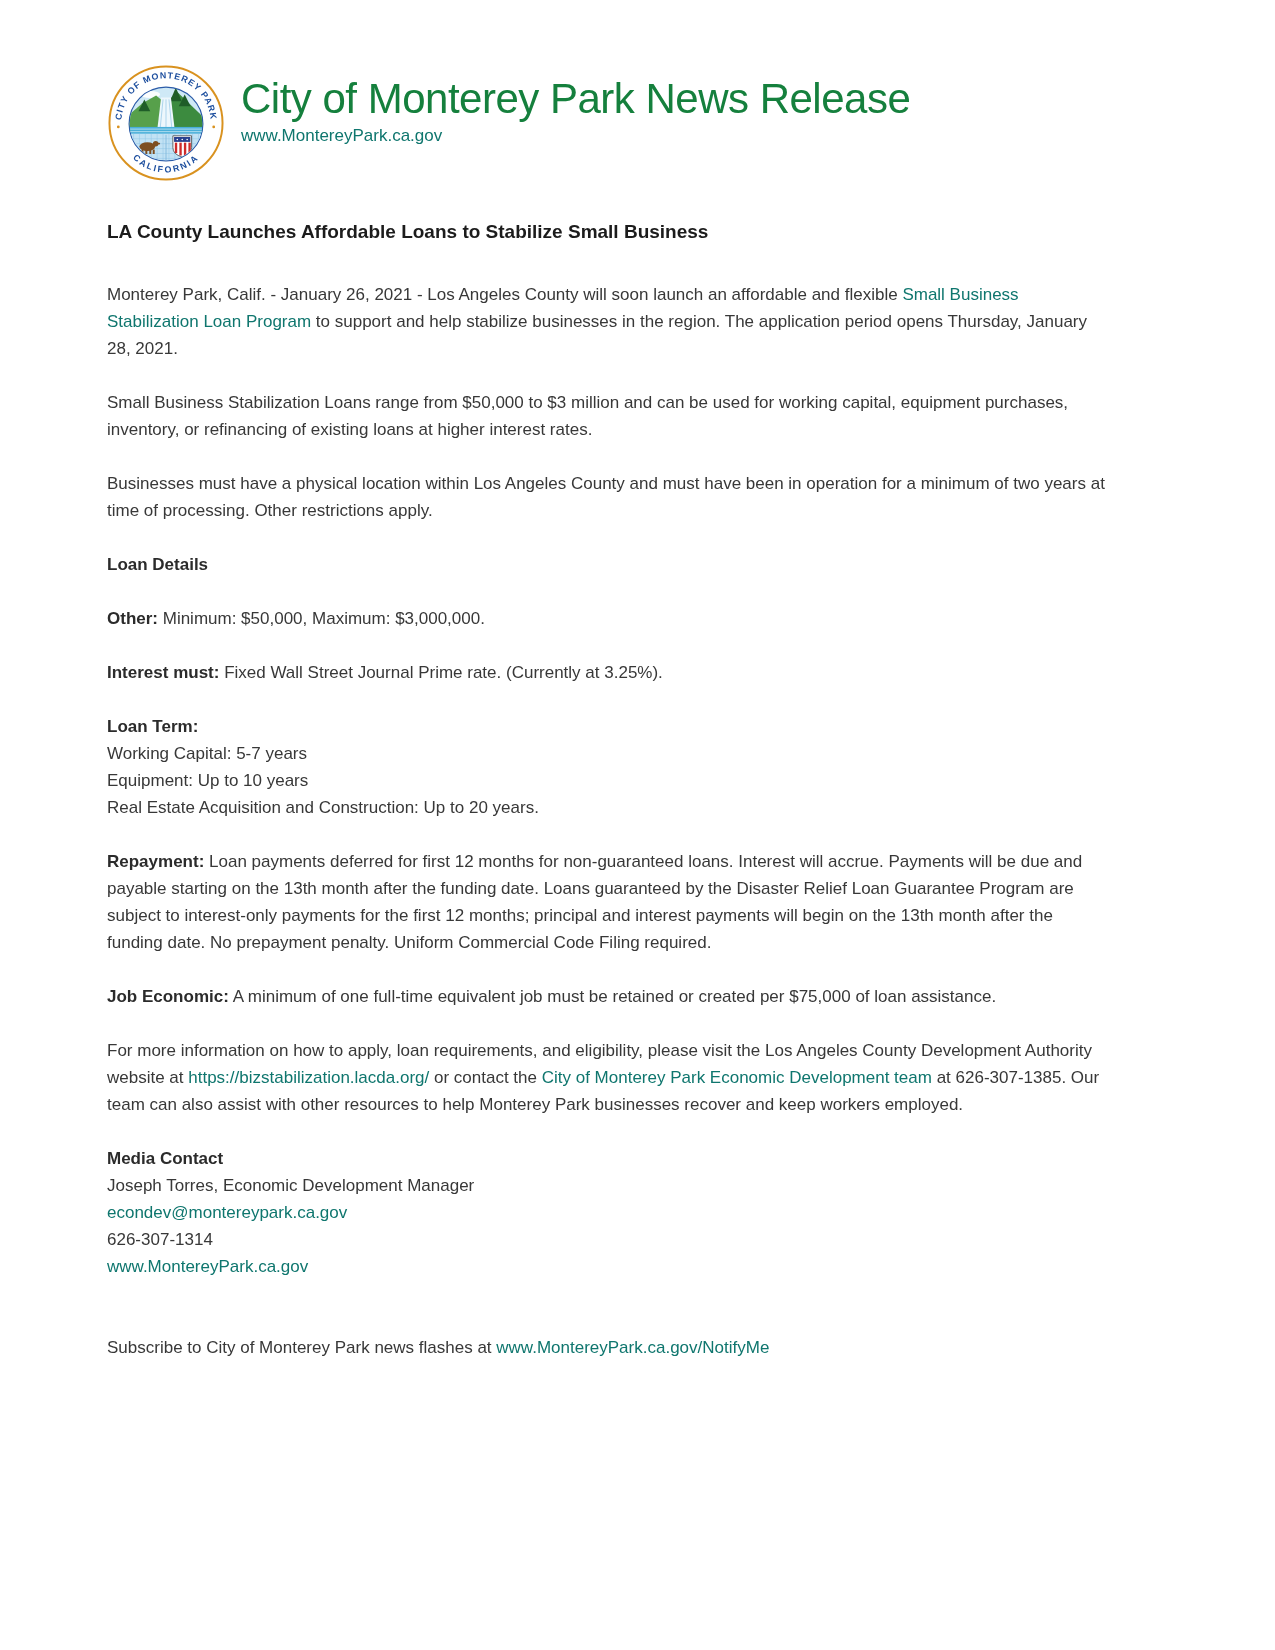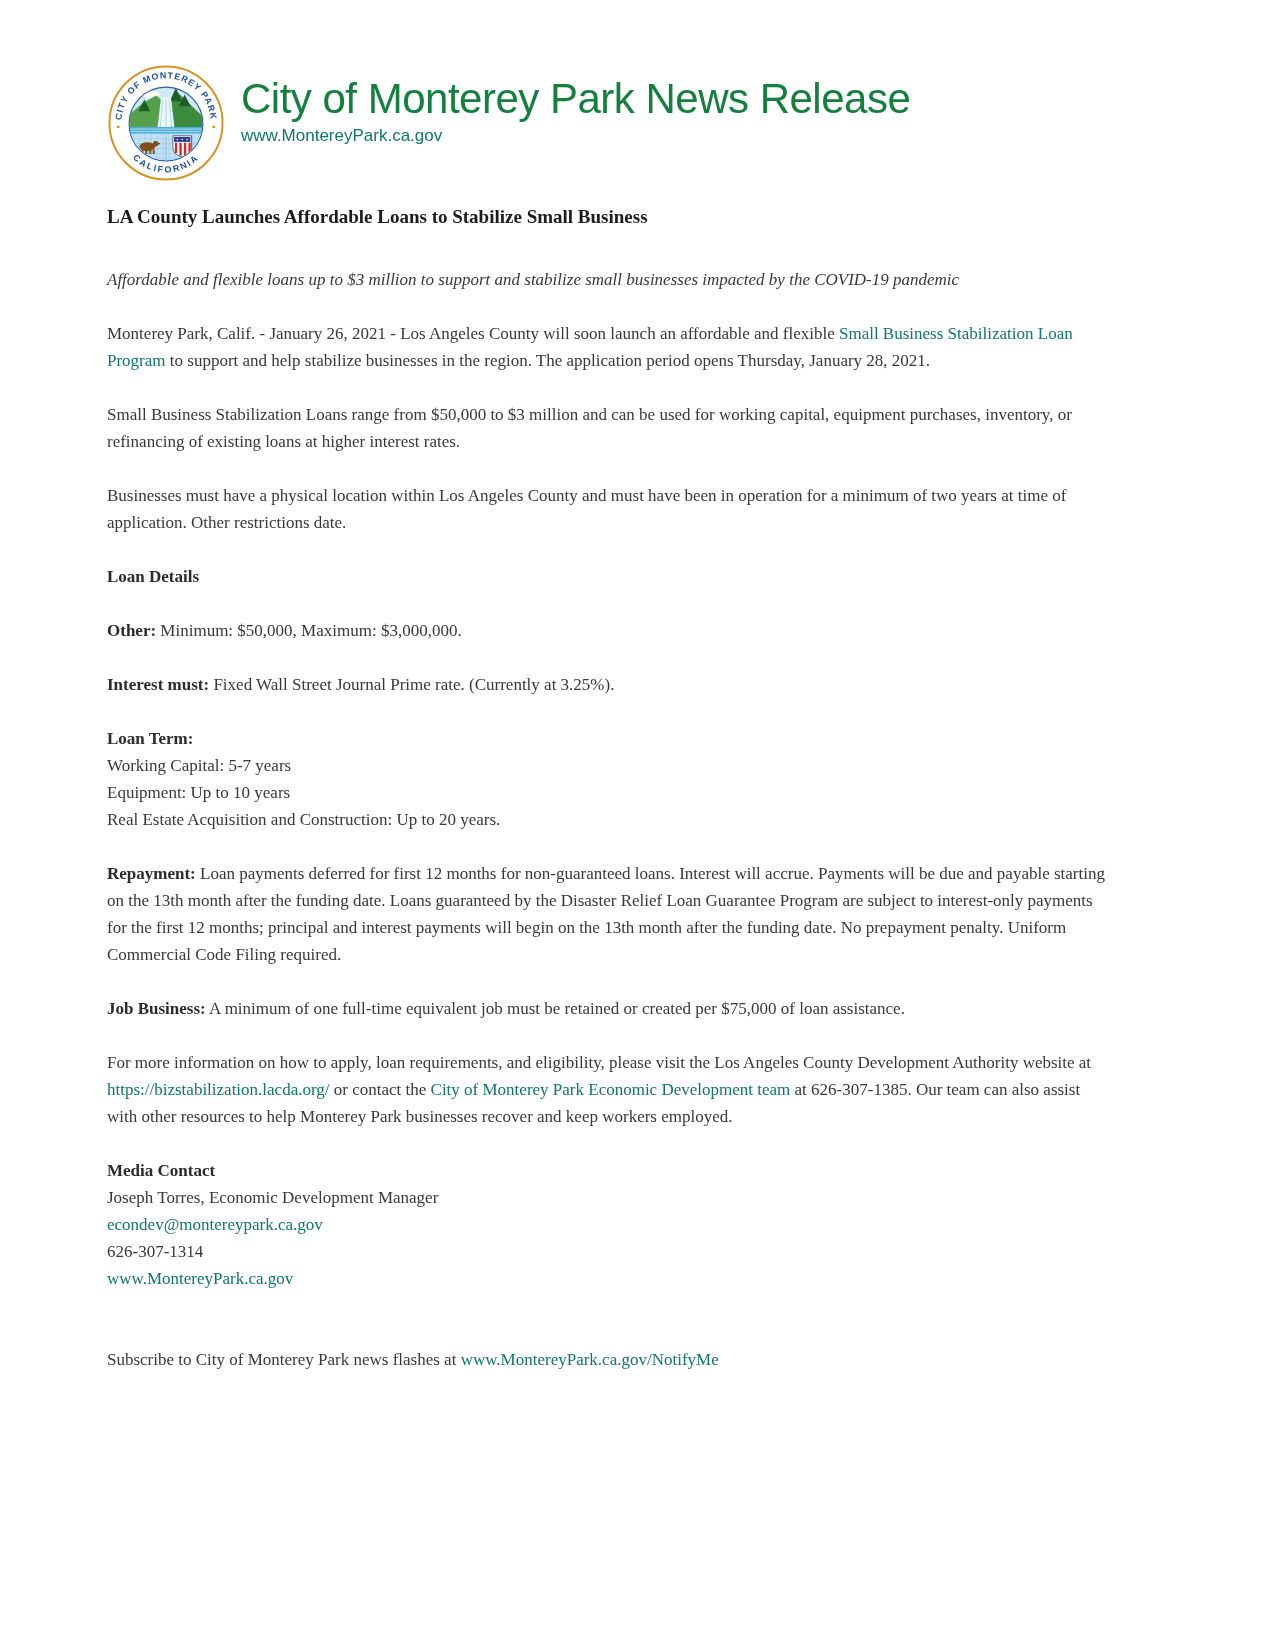--- a/index.html
+++ b/index.html
@@ -14,21 +14,21 @@
   a { color:#0f766e; text-decoration:none; cursor:pointer; }
 
   
   .masthead { display:flex; align-items:flex-start; }
   .logo { width:118px; height:118px; flex:0 0 auto; }
   .masthead-text { margin-left:16px; padding-top:12px; }
   .site-title { font-size:42px; line-height:1.08; color:#15803d; letter-spacing:-0.5px; white-space:nowrap; }
   .site-link { display:inline-block; font-size:17px; margin-top:5px; }
 
   
-  .content { margin-top:23px; width:1000px; font-size:17px; line-height:27px;font-family:Liberation Serif, serif; }
+  .content { margin-top:38px; width:1000px; font-size:17px; line-height:27px; }
   .content p { margin:27px 0; }
   .headline { font-size:19px; font-weight:bold; color:#1c1c1c; margin:0 0 37px 0; line-height:24px; }
   .subhead { font-style:italic; }
   .content b { font-weight:bold; color:#2b2b2b; }
   .bold-line { font-weight:bold; color:#2b2b2b; }
   .block { margin:27px 0; }
   .block div { line-height:27px; }
   .subscribe { margin-top:54px !important; }
 </style>
 </head>
@@ -109,45 +109,44 @@
     <div class="masthead-text">
       <div class="site-title">City of Monterey Park News Release</div>
       <a class="site-link">www.MontereyPark.ca.gov</a>
     </div>
   </header>
 
   <main class="content">
 
     <h1 class="headline">LA County Launches Affordable Loans to Stabilize Small Business</h1>
 
-    <p class="subhead">Affordable and flexible loans up to $3 million to support and stabilize small businesses impacted by the COVID-19 pandemic</p>
 
     <p><span>Monterey Park, Calif. - January 26, 2021 - Los Angeles County will soon launch an affordable and flexible </span><a>Small Business Stabilization Loan Program</a><span> to support and help stabilize businesses in the region. The application period opens Thursday, January 28, 2021.</span></p>
 
     <p>Small Business Stabilization Loans range from $50,000 to $3 million and can be used for working capital, equipment purchases, inventory, or refinancing of existing loans at higher interest rates.</p>
 
-    <p>Businesses must have a physical location within Los Angeles County and must have been in operation for a minimum of two years at time of application. Other restrictions date.</p>
+    <p>Businesses must have a physical location within Los Angeles County and must have been in operation for a minimum of two years at time of processing. Other restrictions apply.</p>
 
     <p class="bold-line">Loan Details</p>
 
     <p><b>Other:</b><span> Minimum: $50,000, Maximum: $3,000,000.</span></p>
 
     <p><b>Interest must:</b><span> Fixed Wall Street Journal Prime rate. (Currently at 3.25%).</span></p>
 
     <div class="block">
       <div><b>Loan Term:</b></div>
       <div>Working Capital: 5-7 years</div>
       <div>Equipment: Up to 10 years</div>
       <div>Real Estate Acquisition and Construction: Up to 20 years.</div>
     </div>
 
     <p><b>Repayment:</b><span> Loan payments deferred for first 12 months for non-guaranteed loans. Interest will accrue. Payments will be due and payable starting on the 13th month after the funding date. Loans guaranteed by the Disaster Relief Loan Guarantee Program are subject to interest-only payments for the first 12 months; principal and interest payments will begin on the 13th month after the funding date. No prepayment penalty. Uniform Commercial Code Filing required.</span></p>
 
 
-    <p><b>Job Business:</b><span> A minimum of one full-time equivalent job must be retained or created per $75,000 of loan assistance.</span></p>
+    <p><b>Job Economic:</b><span> A minimum of one full-time equivalent job must be retained or created per $75,000 of loan assistance.</span></p>
 
     <p><span>For more information on how to apply, loan requirements, and eligibility, please visit the Los Angeles County Development Authority website at </span><a>https://bizstabilization.lacda.org/</a><span> or contact the </span><a>City of Monterey Park Economic Development team</a><span> at 626-307-1385. Our team can also assist with other resources to help Monterey Park businesses recover and keep workers employed.</span></p>
 
     <div class="block">
       <div class="bold-line">Media Contact</div>
       <div>Joseph Torres, Economic Development Manager</div>
       <div><a>econdev@montereypark.ca.gov</a></div>
       <div>626-307-1314</div>
       <div><a>www.MontereyPark.ca.gov</a></div>
     </div>

